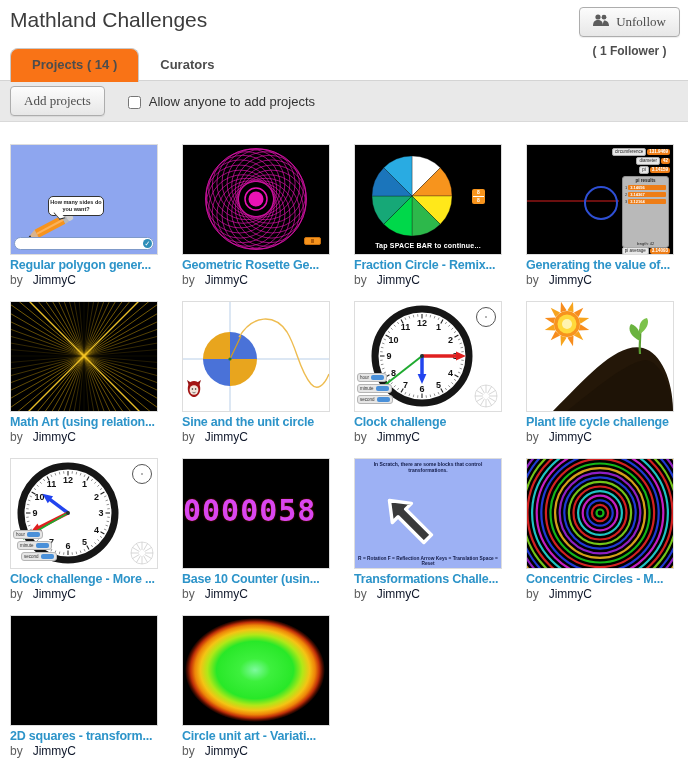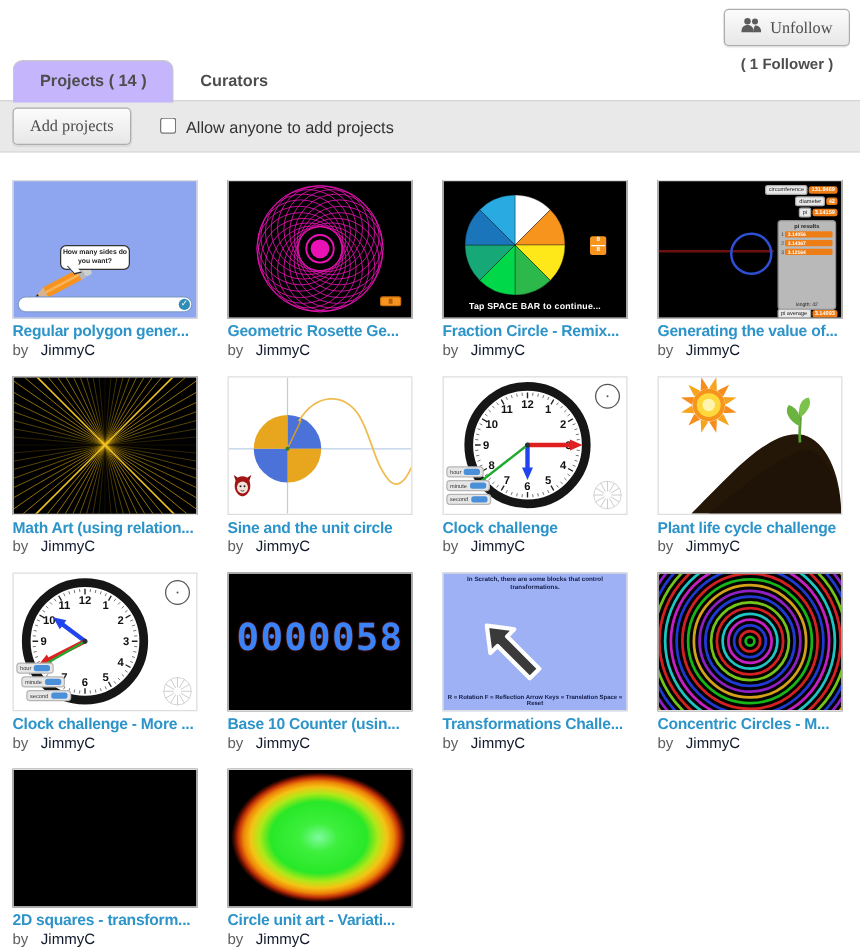--- a/index.html
+++ b/index.html
@@ -8,25 +8,25 @@
   .page-header{position:relative;padding:8px 10px 0 10px;height:38px}
   .page-title{font-size:21px;font-weight:400;color:#3c3c3c}
   .follow-box{position:absolute;top:7px;right:8px;text-align:center}
   .btn{display:inline-flex;align-items:center;gap:7px;background:linear-gradient(#fcfcfc,#e7e7e7);
        border:1px solid #adadad;border-radius:4px;font-size:13px;color:#4d4d4d;padding:6px 13px;
        box-shadow:0 1px 1px rgba(0,0,0,.07);cursor:pointer;font-family:Liberation Serif, serif}
   .followers{font-size:12px;font-weight:bold;color:#4d4d4d;margin-top:7px}
   
   .tabs{display:flex;align-items:flex-end;padding-left:10px;position:relative;z-index:3;margin-top:2px}
   .tab{padding:8px 21px;font-size:13px;font-weight:bold;color:#4d4d4d;cursor:pointer;white-space:nowrap}
-  .tab.active{background:#c4b5fd;border:1px solid #c9c9c9;border-bottom:none;border-radius:8px 8px 0 0;
+  .tab.active{background:#f97316;border:1px solid #c9c9c9;border-bottom:none;border-radius:8px 8px 0 0;
               margin-bottom:-2px;padding-bottom:10px;position:relative;z-index:4}
   .strip{height:40px;background:#e9e9e9;border-top:1px solid #d4d4d4;border-bottom:1px solid #d9d9d9;
          display:flex;align-items:center;padding:0 10px;position:relative;z-index:1}
-  .allow-wrap{display:flex;align-items:flex-start;margin-left:23px;gap:8px;font-size:13px;color:#333}
+  .allow-wrap{display:flex;align-items:flex-end;margin-left:23px;gap:8px;font-size:13px;color:#333}
   .allow-wrap input{width:13px;height:13px;margin:0}
   
   .grid{margin:22px 10px 0 10px;display:grid;grid-template-columns:repeat(4,148px);column-gap:24px;row-gap:14px}
   .card{width:148px}
   .thumb{width:146px;height:109px;border:1px solid #ddd;position:relative;overflow:hidden;background:#000;cursor:pointer}
   .thumb svg.full{position:absolute;left:0;top:0;width:146px;height:109px}
   .p-title{margin-top:3px;font-size:12.5px;font-weight:bold;color:#2d94c9;white-space:nowrap;letter-spacing:-.2px;cursor:pointer}
   .byline{font-size:12px;color:#5e5e5e;margin-top:1px}
   .byline .author{color:#0f172a;cursor:pointer;margin-left:10px}
   
@@ -38,22 +38,22 @@
           border-left:1px solid #333;border-bottom:1px solid #333;transform:skewX(35deg) rotate(-12deg)}
   .ask-bar{position:absolute;left:3px;right:3px;bottom:4px;height:11px;background:#fff;border:1px solid #7f9ac9;border-radius:7px}
   .ask-check{position:absolute;right:1px;top:1px;width:9px;height:9px;border-radius:50%;background:#2e8eb8;
           color:#fff;font-size:7px;line-height:9px;text-align:center}
   .var-badge{position:absolute;right:8px;bottom:9px;width:15px;height:6px;background:#f7941d;border-radius:2px;border:1px solid #c8700e}
   .var-badge i{position:absolute;left:6px;top:1px;width:3px;height:4px;background:#b35d08}
   .frac-badge{position:absolute;left:117px;top:44px;width:13px;background:#f7941d;border-radius:2px;
           color:#fff;font-size:5px;font-weight:bold;text-align:center;line-height:7px}
   .frac-badge .bar{height:1px;background:#fff;margin:0 1px}
   .overlay-b{position:absolute;left:0;right:0;bottom:5px;text-align:center;color:#fff;font-size:7px;font-weight:bold;letter-spacing:.2px}
-  .led{position:absolute;left:0;right:0;top:34px;text-align:center;font-family:"DejaVu Sans Mono",monospace;
-       font-size:30px;font-weight:bold;color:#3b82f6;letter-spacing:1px;text-shadow:0 0 2px #8a1500}
+  .led{position:absolute;left:0;right:0;top:34px;font-family:"DejaVu Sans Mono",monospace;
+       font-size:30px;font-weight:bold;color:#d946ef;letter-spacing:1px;text-shadow:0 0 2px #8a1500}
   .tiny-top{position:absolute;left:1px;right:1px;top:2px;text-align:center;font-size:5px;font-weight:bold;color:#131c49}
   .tiny-bottom{position:absolute;left:1px;right:1px;bottom:2px;text-align:center;font-size:4.8px;font-weight:bold;color:#131c49}
   .t11{background:#9db1f4}
   .blob14{position:absolute;left:2px;top:2px;width:140px;height:104px;border-radius:50%;
       background:radial-gradient(closest-side,#7dfa9e 0%,#3df03d 22%,#28e828 55%,#b0e818 68%,#f4c414 78%,#ee8408 86%,#c03008 92%,#5a0f00 96%,#000 100%)}
   
   .watchers{position:absolute;left:2px;bottom:7px;display:flex;flex-direction:column;gap:2px}
   .watcher{display:flex;align-items:center;gap:2px;background:#e6e6e6;border:1px solid #b5b5b5;border-radius:3px;
            padding:0 2px;font-size:4.5px;color:#333;height:7px;width:max-content}
   .watcher b{display:inline-block;width:13px;height:5px;background:#4a90d9;border-radius:2px}
@@ -68,20 +68,21 @@
   .pi-len{position:absolute;bottom:1px;left:0;right:0;text-align:center;font-size:4px;color:#222}
   .pi-read{position:absolute;right:3px;display:flex;align-items:center;gap:1px;font-size:4.5px}
   .pi-read .lab{background:#e8e8e8;border:1px solid #aaa;border-radius:2px;padding:0 2px;color:#222;height:6px;line-height:6px}
   .pi-read .val{background:#ee7d16;border-radius:2px;padding:0 2px;color:#fff;font-weight:bold;height:6px;line-height:6px}
   .pi-circle{position:absolute;left:57px;top:41px;width:30px;height:30px;border:2px solid #2e4fd4;border-radius:50%}
 </style>
 </head>
 <body>
 
 <div class="page-header">
+  <div class="page-title">Mathland Challenges</div>
   <div class="follow-box">
     <button class="btn">
       <span>
         <svg width="16" height="12" viewBox="0 0 16 12">
             <g fill="#5c5c5c">
           <circle cx="5" cy="3" r="2.6"></circle>
               <circle cx="11" cy="3.2" r="2.4"></circle>
           <path d="M0,12 C0,7.5 2.2,6 5,6 C7.8,6 10,7.5 10,12 Z"></path>
           <path d="M9.5,12 C9.8,8.5 11,6.4 11,6.4 C13.6,6.4 16,7.8 16,12 Z"></path>
         </g>

